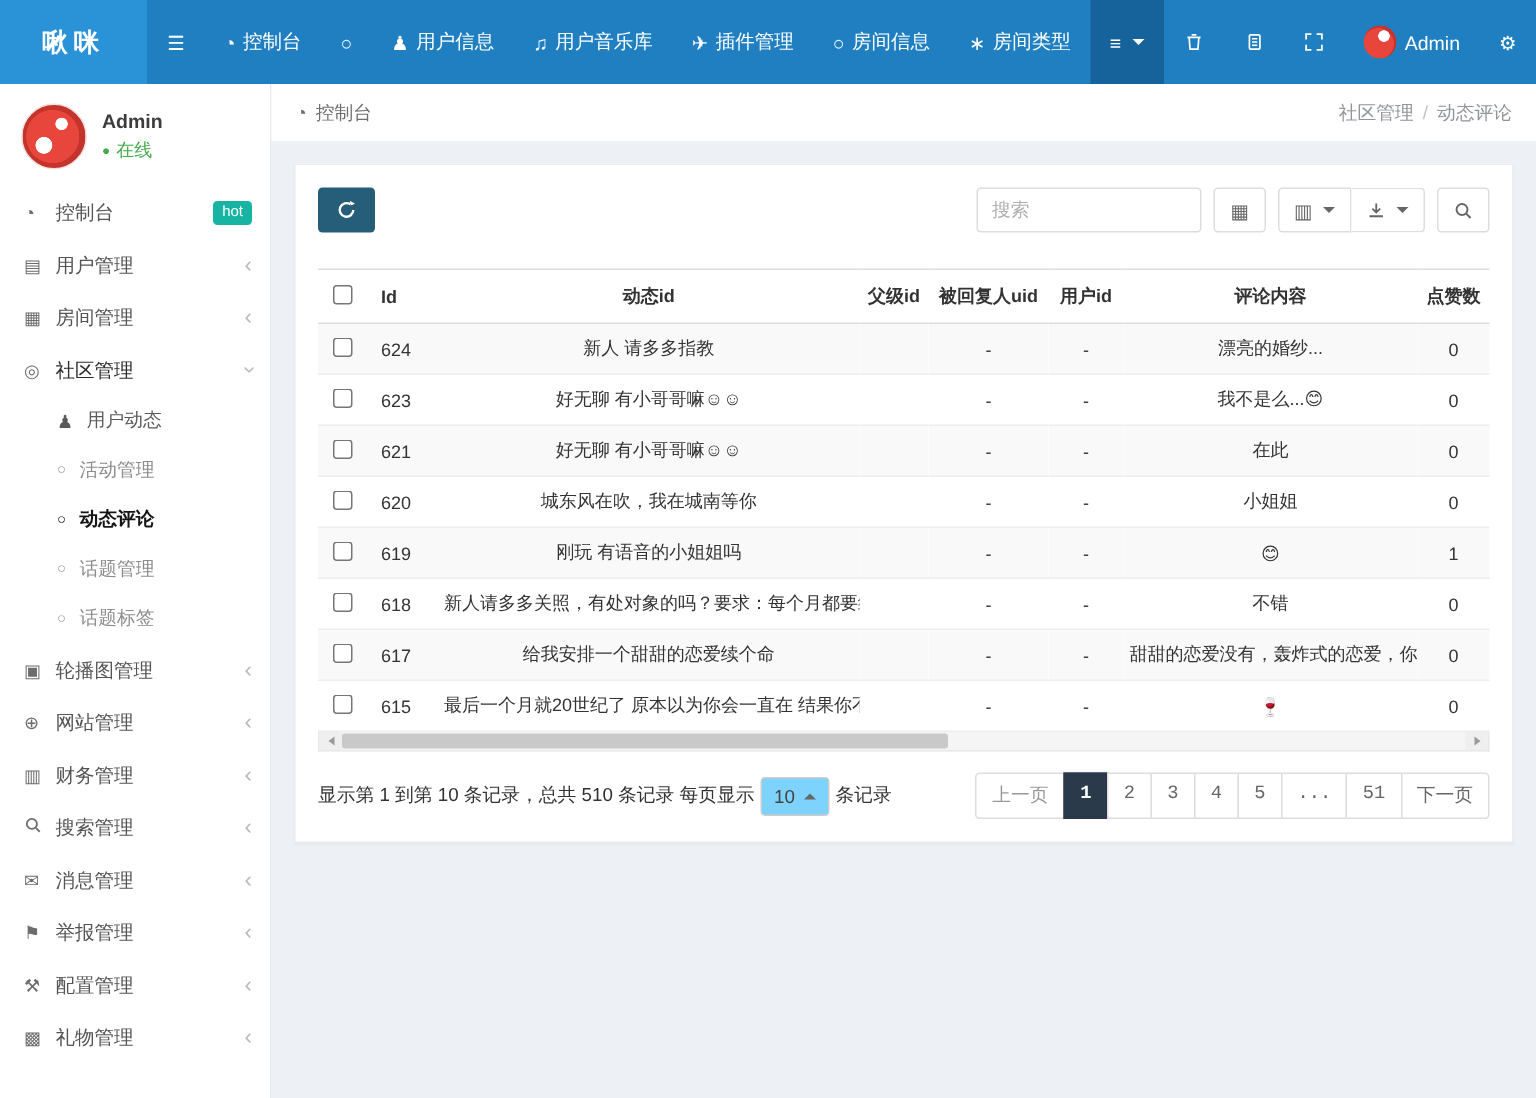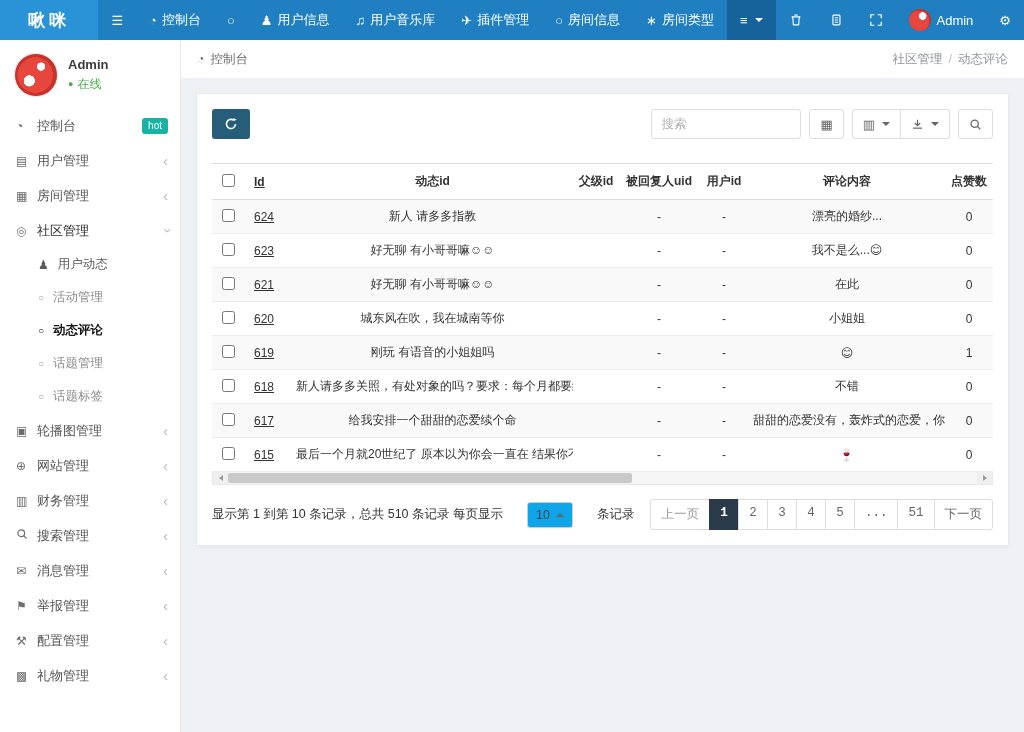--- a/index.html
+++ b/index.html
@@ -1,20 +1,20 @@
 <!DOCTYPE html>
 <html><head>
 <meta charset="utf-8">
 <style>
   * { box-sizing: border-box; margin: 0; padding: 0; }
   html, body { width: 1024px; height: 732px; overflow: hidden; }
   body { font-family: "Liberation Sans", "DejaVu Sans", sans-serif; font-size: 13px; color: #333; background: #edf1f5; }
 
   
-  .topbar { display: flex; height: 40px; }
+  .topbar { display: flex; height: 56px; }
   .brand { width: 181px; background: #2a93d8; color: #fff; display: flex; align-items: center; justify-content: center; font-size: 17px; font-weight: bold; letter-spacing: 4px; cursor: pointer; }
   .nav { flex: 1; background: #1f7fc0; display: flex; color: #fff; align-items: stretch; }
   .nav-item { display: flex; align-items: center; gap: 5px; padding: 0 13px; font-size: 13px; cursor: pointer; white-space: nowrap; }
   .nav-item.dark { background: #15639a; }
   .nav-item .ic { font-size: 13px; line-height: 1; }
   .nav-right { margin-left: auto; display: flex; }
   .caret-down { width: 0; height: 0; border-left: 4px solid transparent; border-right: 4px solid transparent; border-top: 4px solid currentColor; display: inline-block; margin-left: 3px; }
   .caret-up { width: 0; height: 0; border-left: 4px solid transparent; border-right: 4px solid transparent; border-bottom: 4px solid #666; display: inline-block; }
   .tb-avatar { width: 22px; height: 22px; border-radius: 50%; background: radial-gradient(circle at 62% 32%, #fff 0 18%, transparent 20%), radial-gradient(circle at 45% 55%, #e8453c 0 60%, #c4332c 61% 100%); display: inline-block; }
 
@@ -70,40 +70,40 @@
   .tbtn.single { border-radius: 3px; }
   .btn-group .tbtn:first-child { border-radius: 3px 0 0 3px; }
   .btn-group .tbtn:last-child { border-radius: 0 3px 3px 0; border-left: 0; }
 
   
   table { width: 100%; border-collapse: collapse; table-layout: fixed; }
   th { border-top: 1px solid #ddd; border-bottom: 1px solid #ddd; padding: 9px 4px; font-weight: bold; font-size: 12px; text-align: center; white-space: nowrap; overflow: hidden; color: #333; }
   td { padding: 8px 4px; font-size: 12px; text-align: center; white-space: nowrap; overflow: hidden; color: #333; border-bottom: 1px solid #ededed; }
   tbody tr:nth-child(odd) { background: #f9f9f9; }
   .c-check { width: 32px; }
-  .c-id { width: 48px; text-align: left; padding-left: 10px; text-decoration: underline; }
+  .c-id { width: 48px; text-align: left; padding-left: 10px; }
   .c-parent { width: 46px; }
   .c-ruid { width: 80px; }
   .c-uid { width: 50px; }
   .c-comment { width: 196px; }
   .c-likes { width: 48px; }
   input[type=checkbox] { width: 13px; height: 13px; cursor: pointer; }
 
   
   .hscroll { height: 13px; background: #f5f5f5; border: 1px solid #e8e8e8; border-top: 0; display: flex; }
   .hs-btn { width: 15px; background: #efefef; display: flex; align-items: center; justify-content: center; cursor: pointer; }
   .tri-l { width: 0; height: 0; border-top: 3px solid transparent; border-bottom: 3px solid transparent; border-right: 4px solid #9a9a9a; }
   .tri-r { width: 0; height: 0; border-top: 3px solid transparent; border-bottom: 3px solid transparent; border-left: 4px solid #9a9a9a; }
   .hs-track { flex: 1; position: relative; }
   .hs-thumb { position: absolute; left: 0; top: 1px; bottom: 1px; width: 54%; background: #c9c9c9; border-radius: 2px; cursor: pointer; }
 
   
   .card-footer { display: flex; justify-content: space-between; align-items: center; margin-top: 14px; font-size: 12.5px; color: #333; }
   .f-info { display: flex; align-items: center; }
-  .fs-select { display: inline-flex; align-items: center; gap: 6px; border: 1px solid #ccc; border-radius: 3px; padding: 5px 8px; margin: 0 24px; background: #0ea5e9; cursor: pointer; color: #444; }
+  .fs-select { display: inline-flex; align-items: center; gap: 6px; border: 1px solid #ccc; border-radius: 3px; padding: 5px 8px; margin: 0 4px; background: #7dd3fc; cursor: pointer; color: #444; }
   .pagination { display: flex; font-family: Liberation Mono, monospace; }
   .pg { min-width: 30px; padding: 6px 10px; border: 1px solid #ddd; margin-left: -1px; color: #666; text-align: center; cursor: pointer; background: #fff; }
   .pg:first-child { border-radius: 3px 0 0 3px; margin-left: 0; color: #9a9a9a; }
   .pg:last-child { border-radius: 0 3px 3px 0; }
   .pg.active { background: #2b3a4a; color: #fff; border-color: #2b3a4a; font-weight: bold; }
 </style>
 </head>
 <body>
 
 <header class="topbar">

